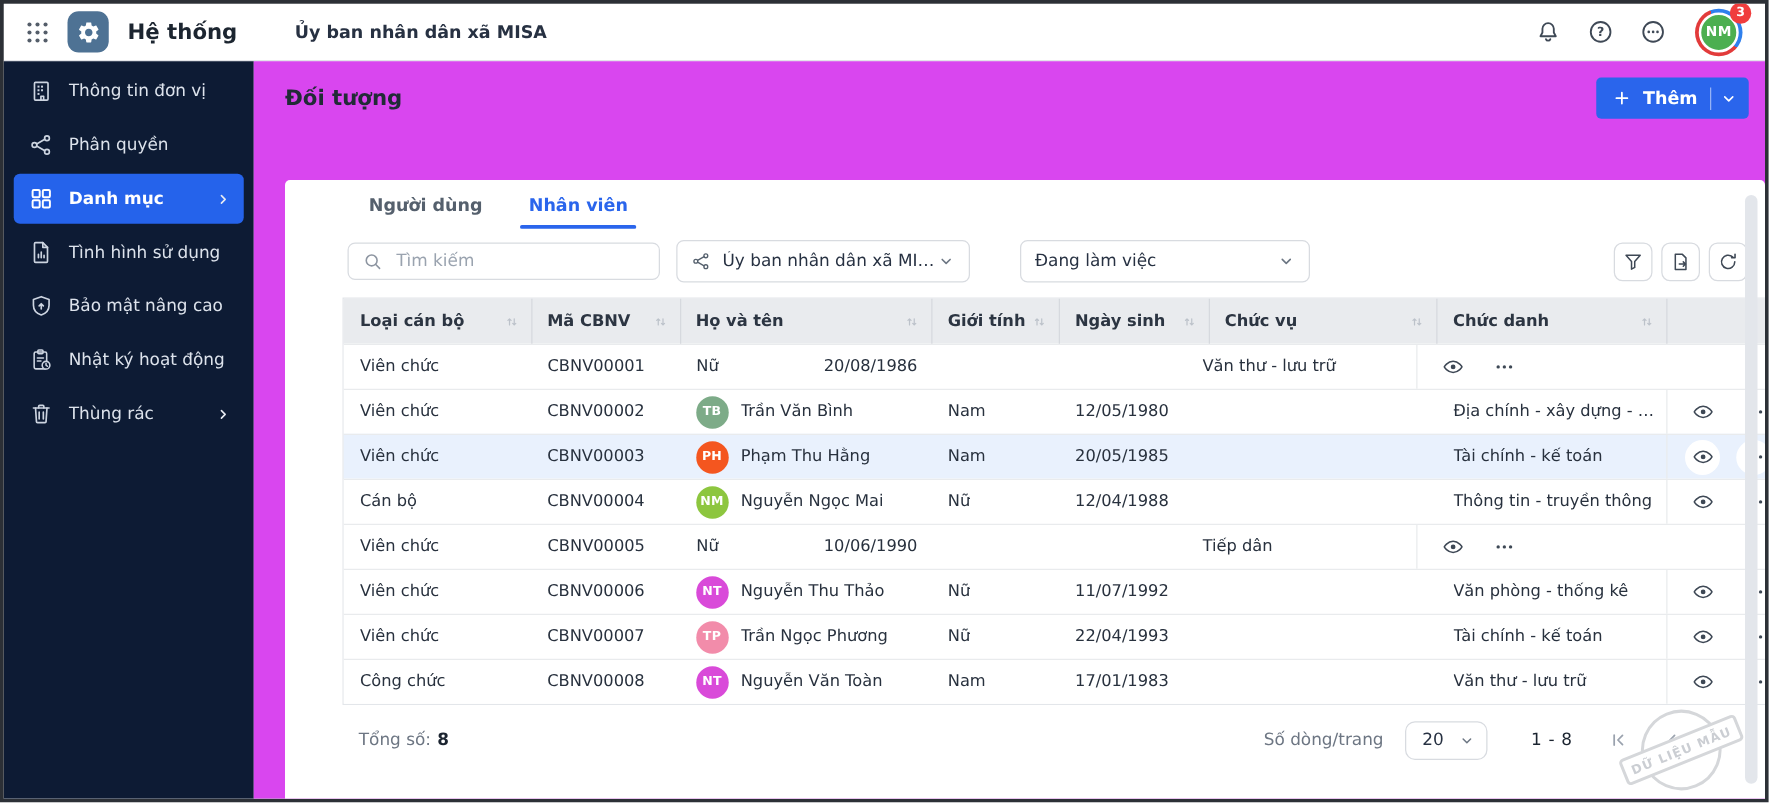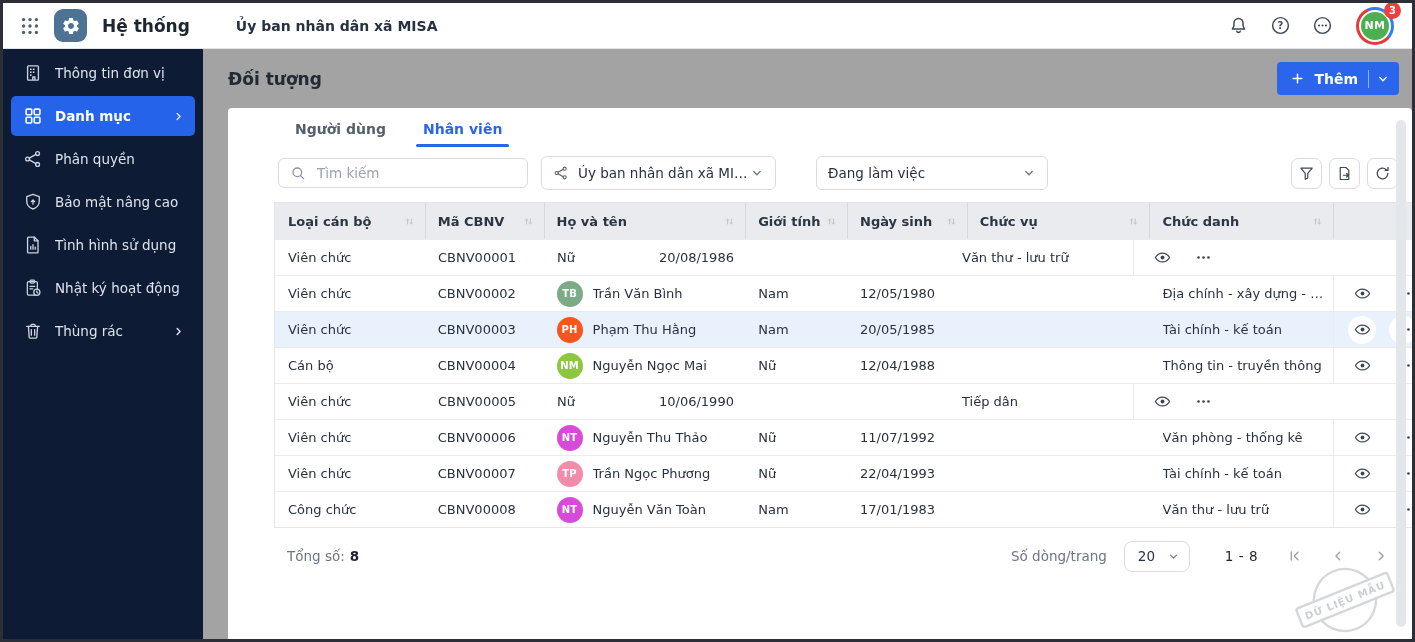--- a/index.html
+++ b/index.html
@@ -29,21 +29,21 @@
   .shell { flex:1; display:flex; min-height:0; }
   .sidebar { flex:0 0 200px; width:200px; background:#0d1b34; padding-top:1px; }
   .nav-item { height:40px; margin:3px 8px; border-radius:5px; display:flex; align-items:center; padding:0 10px 0 12px; color:#dde3ec; font-size:13.5px; cursor:pointer; }
   .nav-item .nav-ic { width:20px; height:20px; margin-right:12px; color:#ccd4e0; flex:0 0 20px; }
   .nav-item.active { background:#2563eb; color:#fff; font-weight:600; }
   .nav-item.active .nav-ic { color:#fff; }
   .nav-label { white-space:nowrap; overflow:hidden; text-overflow:ellipsis; }
   .nav-chev { margin-left:auto; width:13px; height:13px; color:#e6eaf2; flex:0 0 13px; }
 
   
-  .main { flex:1; display:flex; flex-direction:column; min-width:0; background:#a3a3a3; }
+  .main { flex:1; display:flex; flex-direction:column; min-width:0; background:#d946ef;gap:36px; }
   .page-header { flex:0 0 59px; display:flex; align-items:center; padding:0 13px 0 25px; }
   .page-title { font-size:17px; font-weight:700; color:#212b36; }
   .add-btn { margin-left:auto; background:#2a65ec; color:#fff; border:none; border-radius:4px; height:33px; display:flex; align-items:center; padding:0 9px 0 13px; font-size:14px; font-weight:700; cursor:pointer; font-family:inherit; }
   .add-btn .plus-ic { width:15px; height:15px; margin-right:9px; }
   .add-divider { width:1px; height:18px; background:rgba(255,255,255,.5); margin:0 7px 0 10px; }
   .add-caret { width:14px; height:14px; }
 
   .panel { flex:1; background:#fff; margin-left:25px; border-radius:4px 4px 0 0; position:relative; min-height:0;padding-left:44px; }
   .tabs { display:flex; gap:37px; padding:13px 0 0 23px; }
   .tab { font-size:14px; font-weight:600; color:#55606d; padding-bottom:10px; position:relative; cursor:pointer; }
@@ -266,48 +266,48 @@
 
     <aside class="sidebar">
       <nav>
           <div class="nav-item">
     <svg class="nav-ic">
               <use href="#sym-building"></use>
             </svg>
     <span class="nav-label">Thông tin đơn vị</span>
 
   </div>
+          <div class="nav-item">
+    <svg class="nav-ic">
+              <use href="#sym-share"></use>
+            </svg>
+    <span class="nav-label">Phân quyền</span>
+
+  </div>
           <div class="nav-item active">
     <svg class="nav-ic">
               <use href="#sym-grid"></use>
             </svg>
     <span class="nav-label">Danh mục</span>
     <svg class="nav-chev">
               <use href="#sym-chevron-right"></use>
             </svg>
   </div>
           <div class="nav-item">
     <svg class="nav-ic">
-              <use href="#sym-share"></use>
-            </svg>
-    <span class="nav-label">Phân quyền</span>
+              <use href="#sym-report"></use>
+            </svg>
+    <span class="nav-label">Tình hình sử dụng</span>
 
   </div>
           <div class="nav-item">
     <svg class="nav-ic">
               <use href="#sym-shield"></use>
             </svg>
     <span class="nav-label">Bảo mật nâng cao</span>
-
-  </div>
-          <div class="nav-item">
-    <svg class="nav-ic">
-              <use href="#sym-report"></use>
-            </svg>
-    <span class="nav-label">Tình hình sử dụng</span>
 
   </div>
           <div class="nav-item">
     <svg class="nav-ic">
               <use href="#sym-log"></use>
             </svg>
     <span class="nav-label">Nhật ký hoạt động</span>
 
   </div>
           <div class="nav-item">

